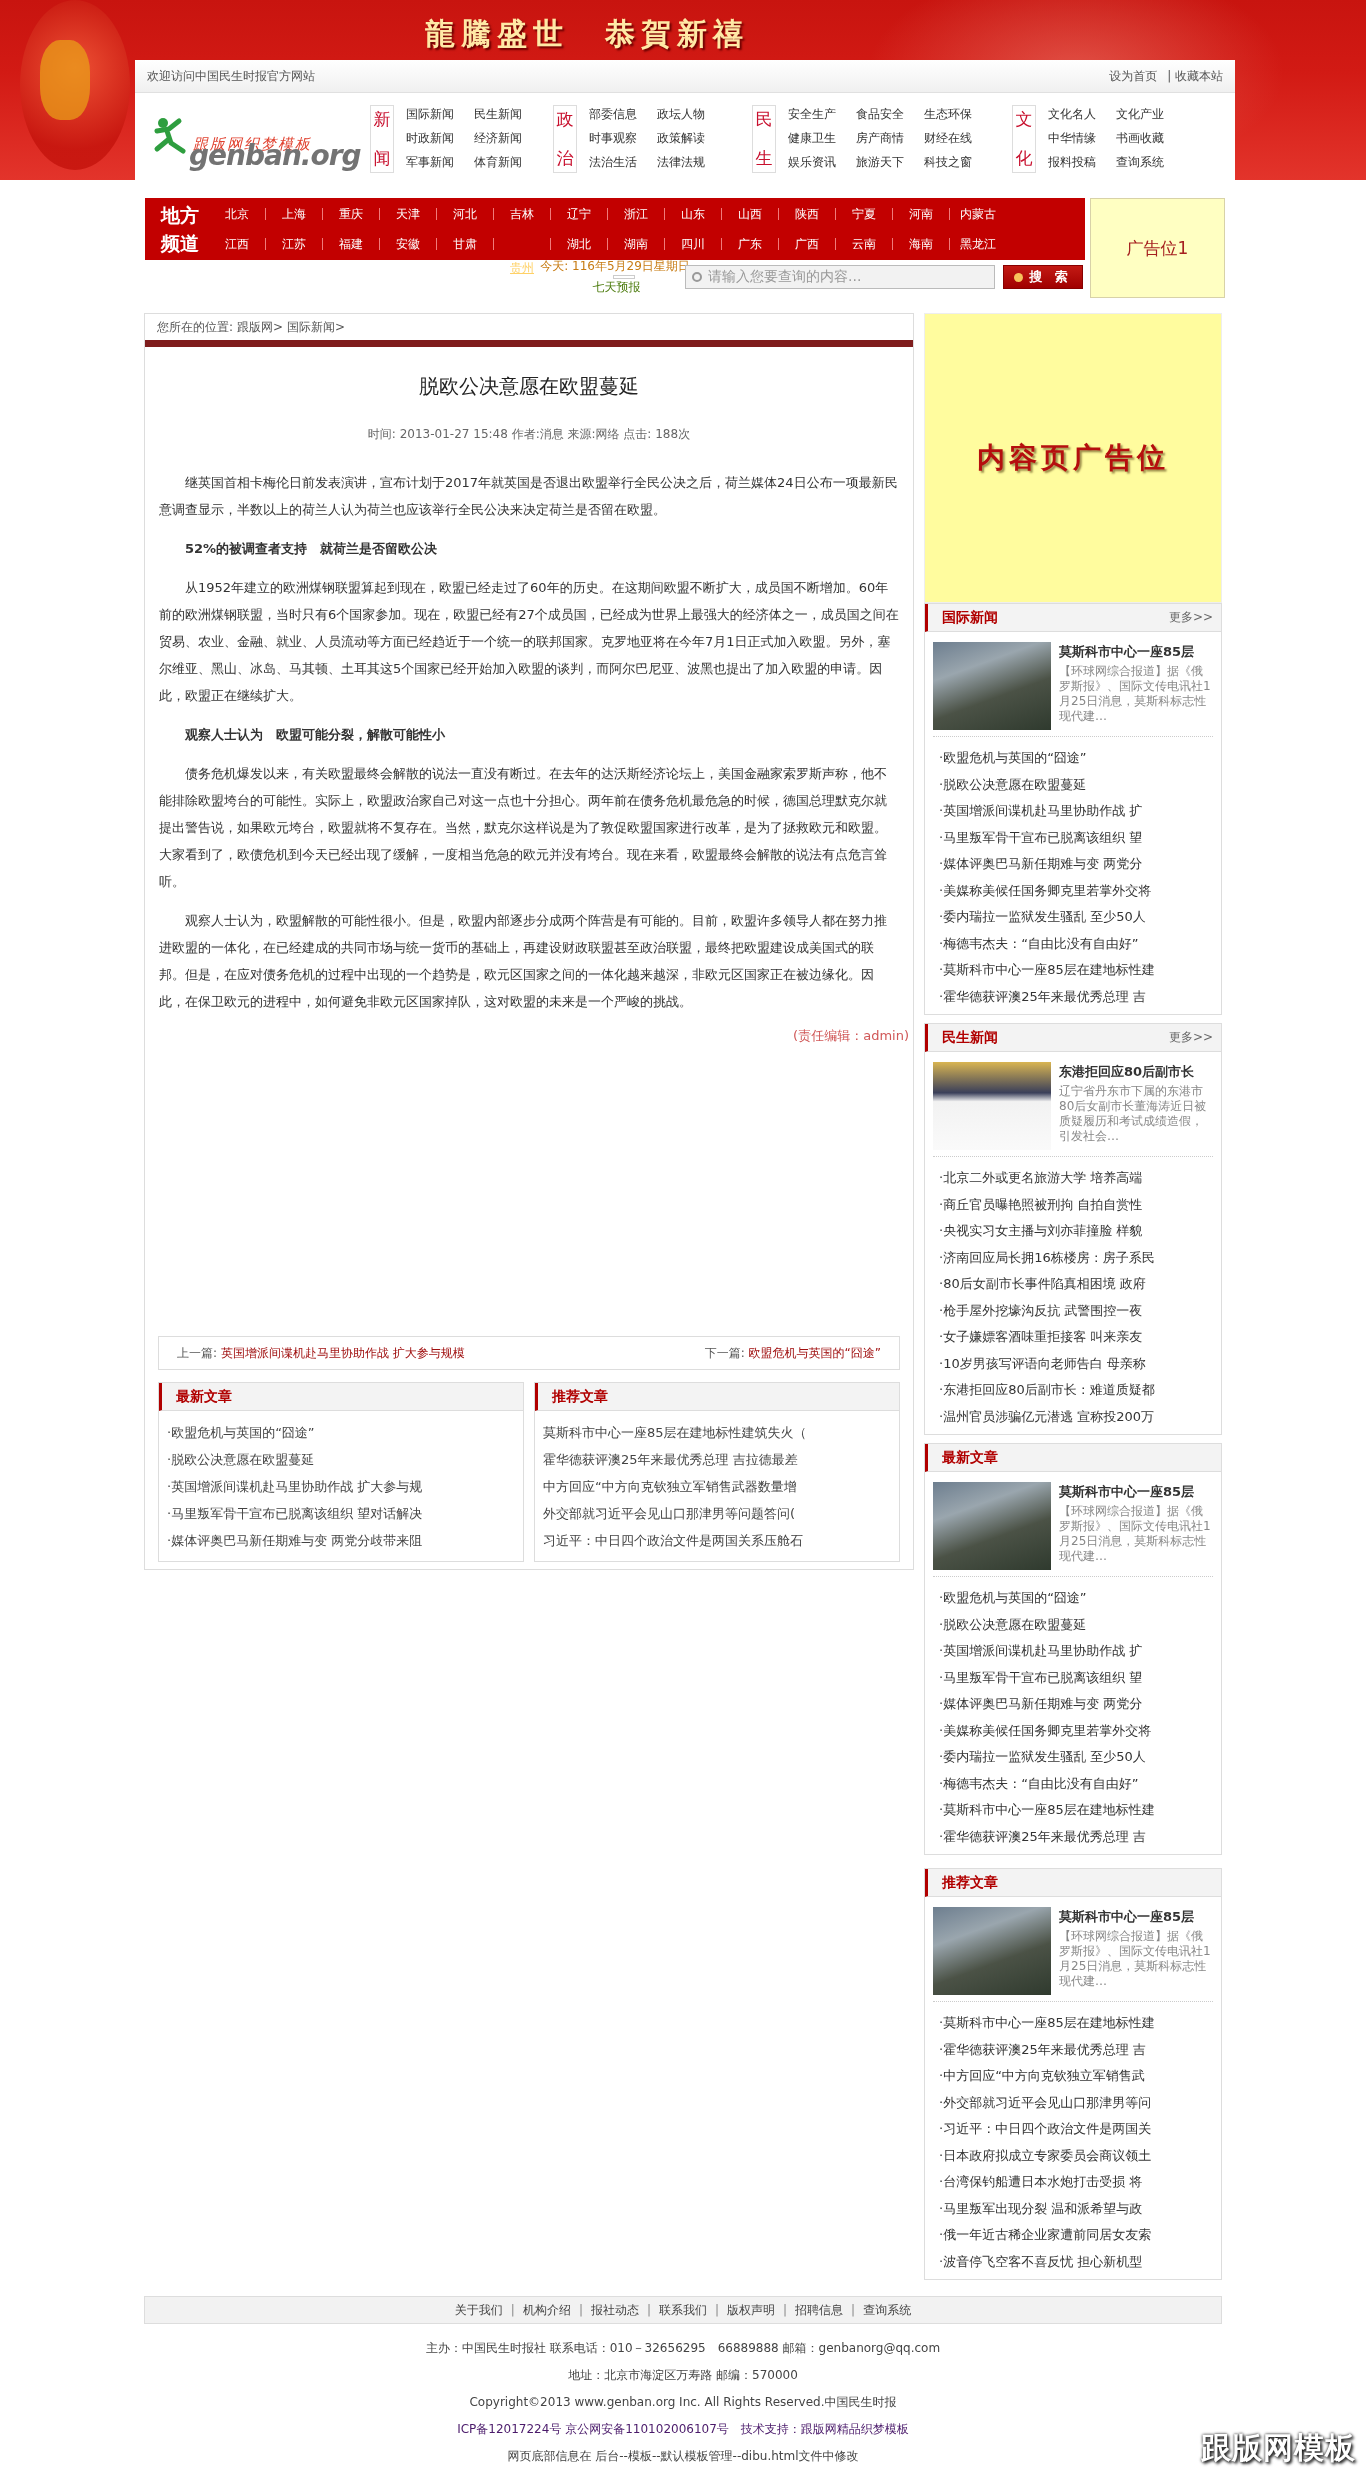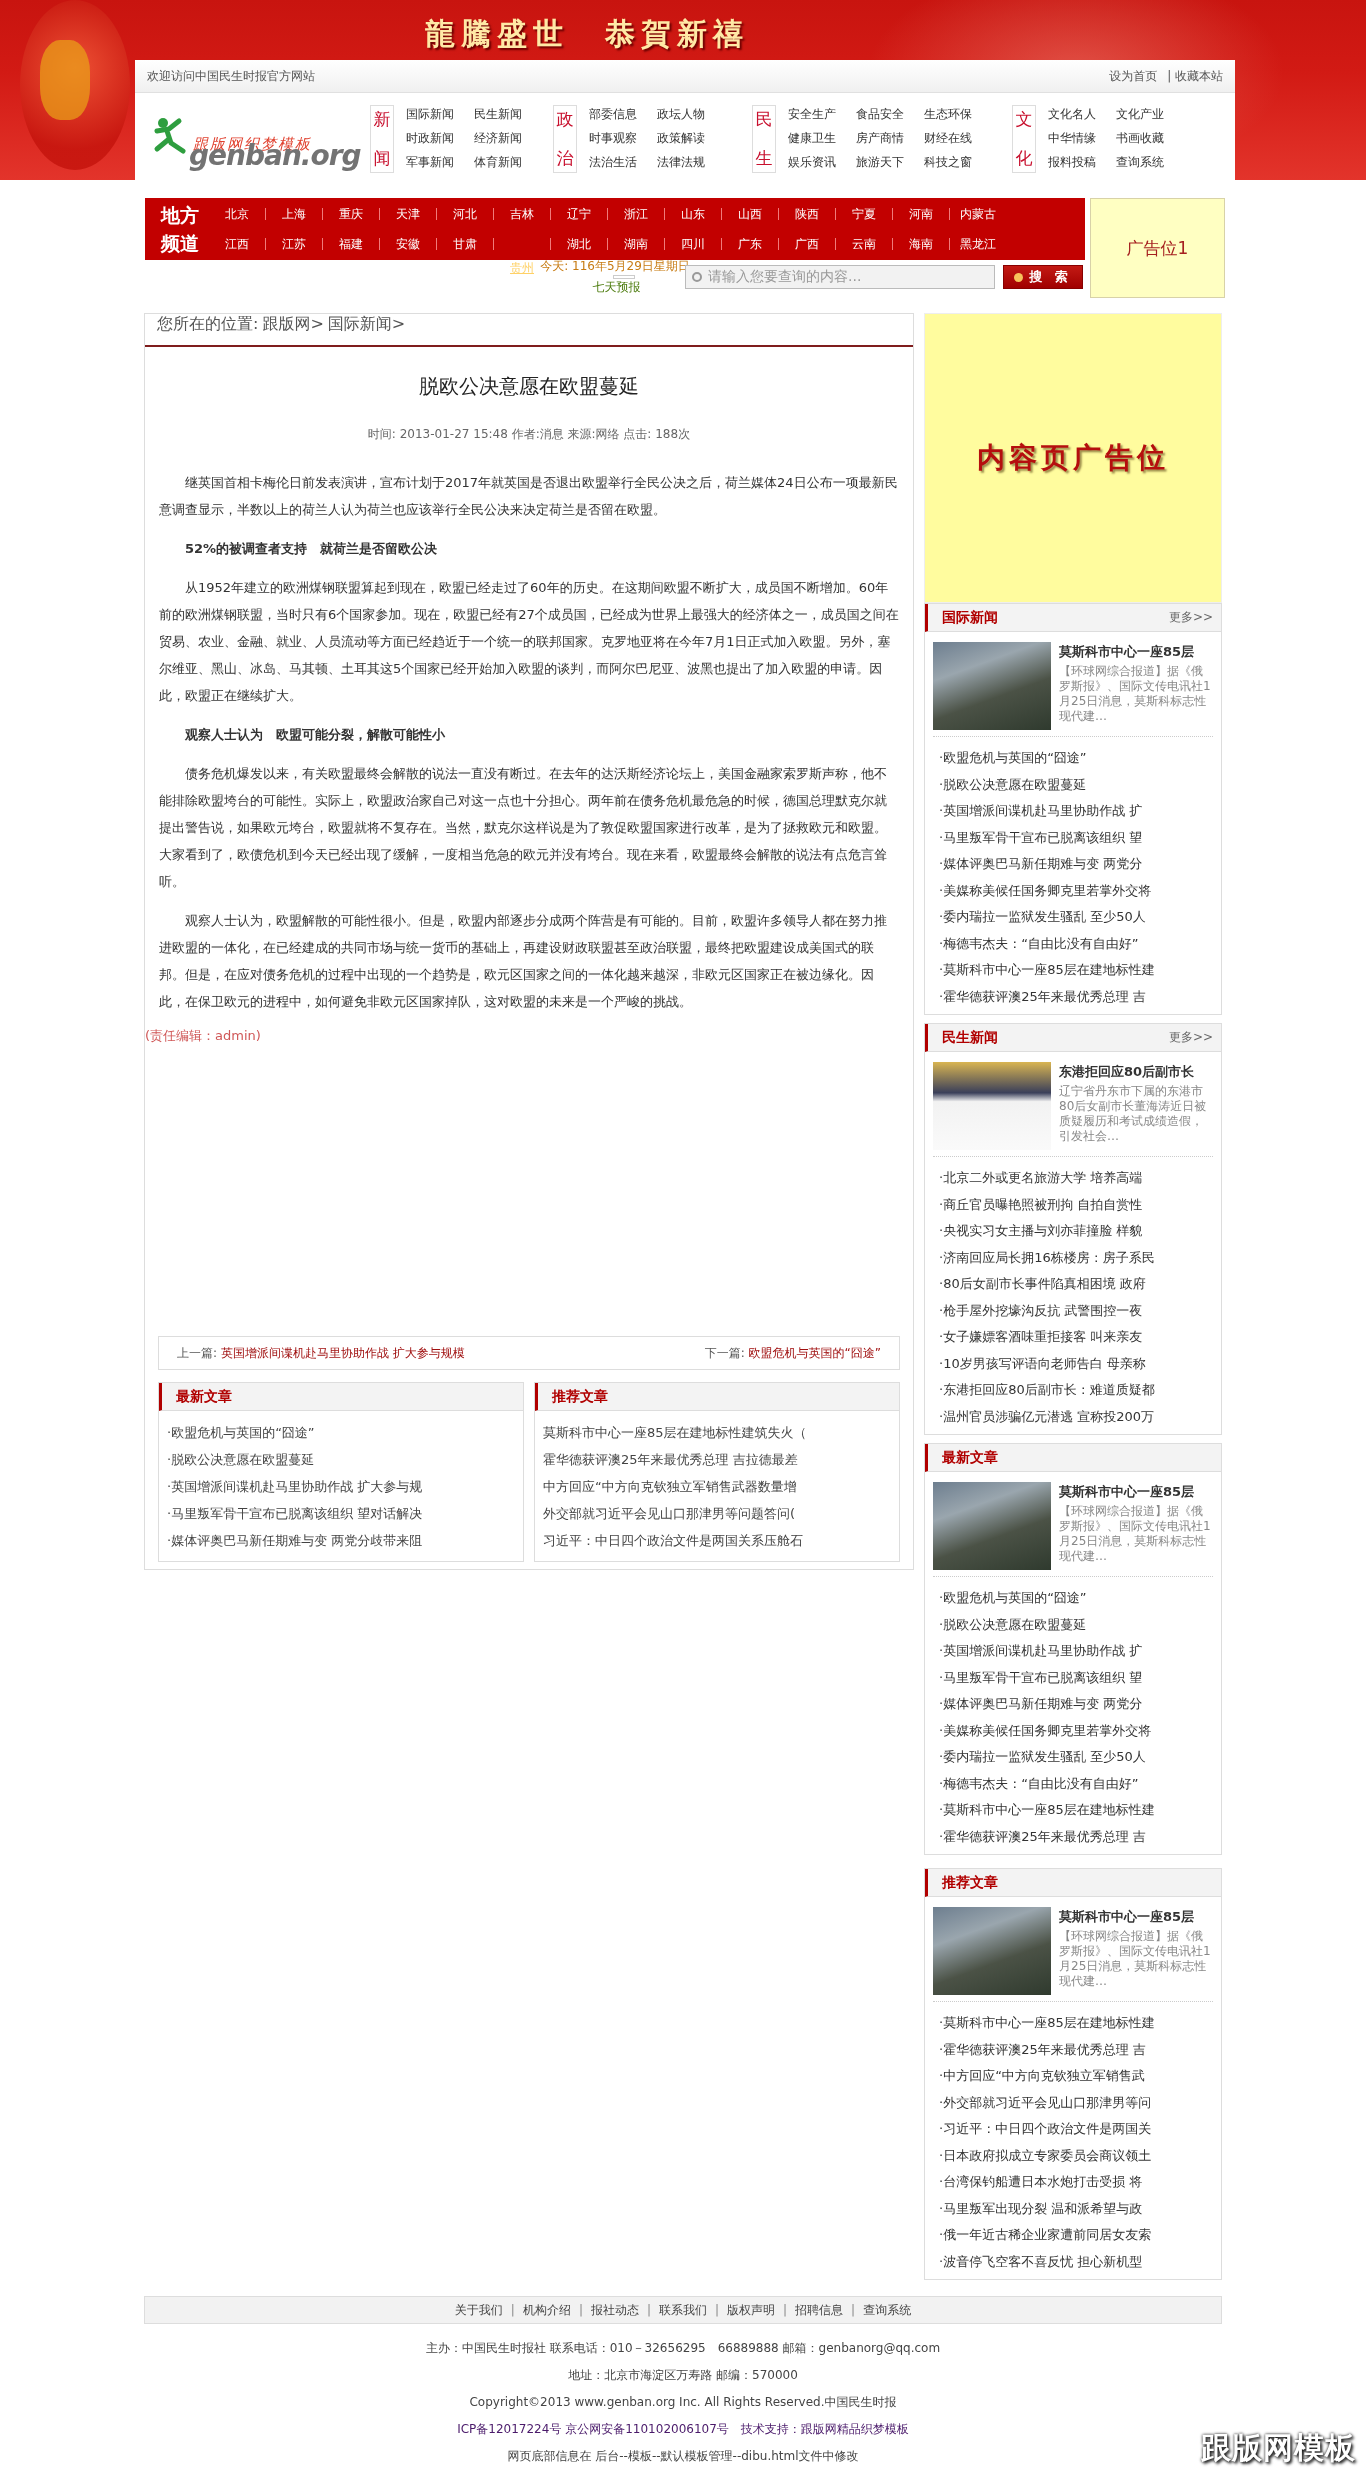--- a/index.html
+++ b/index.html
@@ -32,28 +32,28 @@
 .ad1{position:absolute;left:955px;top:138px;width:135px;height:100px;background:#ffffc2;border:1px solid #d8d2a8;display:flex;align-items:center;justify-content:center;color:#a52020;font-size:17px;}
 .datebar{position:absolute;left:10px;top:200px;width:940px;height:38px;display:flex;align-items:center;padding:0 12px;flex-direction:column;}
 .datebar .today{color:#c77b12;font-size:12px;}
 .datebar .weatherbox{width:22px;height:24px;border:1px solid #ccc;margin-left:18px;background:#fff;}
 .datebar .weather{margin-left:3px;color:#4d7c0f;}
 .search{position:absolute;left:540px;top:7px;width:310px;height:24px;border:1px solid #bbb;background:#f2f2f2;display:flex;align-items:center;padding-left:6px;color:#999;font-size:14px;}
 .search .mag{width:10px;height:10px;border:2px solid #999;border-radius:50%;margin-right:6px;}
 .sbtn{position:absolute;left:858px;top:7px;width:80px;height:24px;background:linear-gradient(#c31a14,#a00000);color:#fff;font-weight:bold;font-size:13px;display:flex;align-items:center;justify-content:center;letter-spacing:4px;border:1px solid #800;}
 .sbtn .mag2{width:9px;height:9px;background:#f7c35b;border-radius:50%;margin-right:6px;}
 .main{position:absolute;left:144px;top:313px;width:770px;height:1257px;border:1px solid #ddd;background:#fff;}
-.crumb{height:33px;border-bottom:2px solid #7f1d1d;display:flex;padding-left:12px;color:#555;font-size:16px;}
+.crumb{height:33px;border-bottom:7px solid #7f1d1d;display:flex;align-items:center;padding-left:12px;color:#555;font-size:12px;}
 .crumb span{margin-right:4px;}
 .atitle{text-align:center;font-size:20px;color:#222;margin-top:26px;}
 .meta{text-align:center;color:#666;font-size:12px;margin-top:26px;}
 .body{padding:0 14px 0 14px;margin-top:26px;font-size:13px;line-height:27px;color:#333;}
 .body p{text-indent:2em;margin-bottom:12px;}
 .body p.h{font-weight:bold;}
-.editor{color:#d05757;font-size:13px;padding-right:4px;margin-top:4px;}
+.editor{text-align:right;color:#d05757;font-size:13px;padding-right:4px;margin-top:4px;}
 .prevnext{position:absolute;left:13px;top:1022px;width:742px;height:34px;border:1px solid #ddd;display:flex;justify-content:space-between;align-items:center;padding:0 18px;font-size:12px;color:#555;}
 .prevnext a{color:#a01010;}
 .rel{position:absolute;top:1068px;width:244px;height:180px;border:1px solid #ddd;}
 .rel .hd{height:28px;background:#f3f3f3;border-bottom:1px solid #ddd;border-left:3px solid #b10000;display:flex;align-items:center;padding-left:14px;color:#b10000;font-weight:bold;font-size:14px;}
 .rel ul{list-style:none;padding:8px 8px 0 8px;}
 .rel li{font-size:13px;line-height:27px;color:#444;white-space:nowrap;overflow:hidden;}
 .side{position:absolute;left:924px;width:298px;}
 .adbig{top:313px;height:290px;background:#fffc9e;border:1px solid #eee;display:flex;align-items:center;justify-content:center;}
 .adbig span{font-family:"DejaVu Serif",serif;font-size:28px;color:#b50e0e;font-weight:bold;letter-spacing:4px;text-shadow:2px 2px 2px #9b8b4a;}
 .box{border:1px solid #ddd;background:#fff;}

